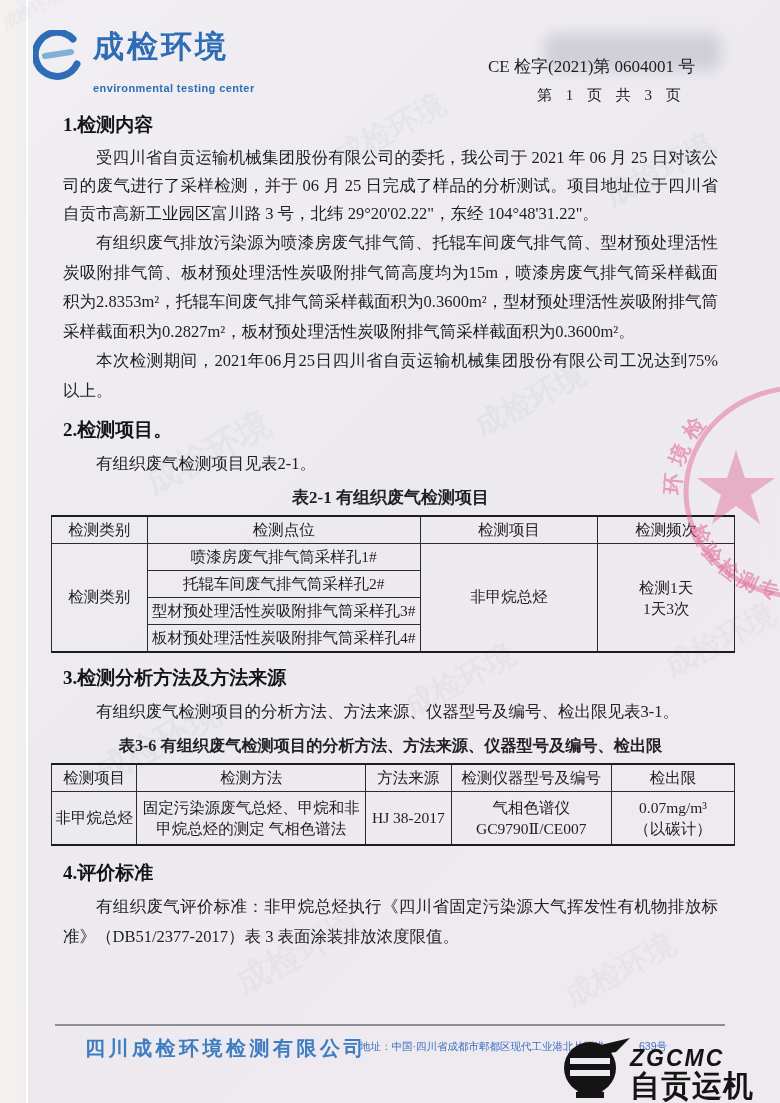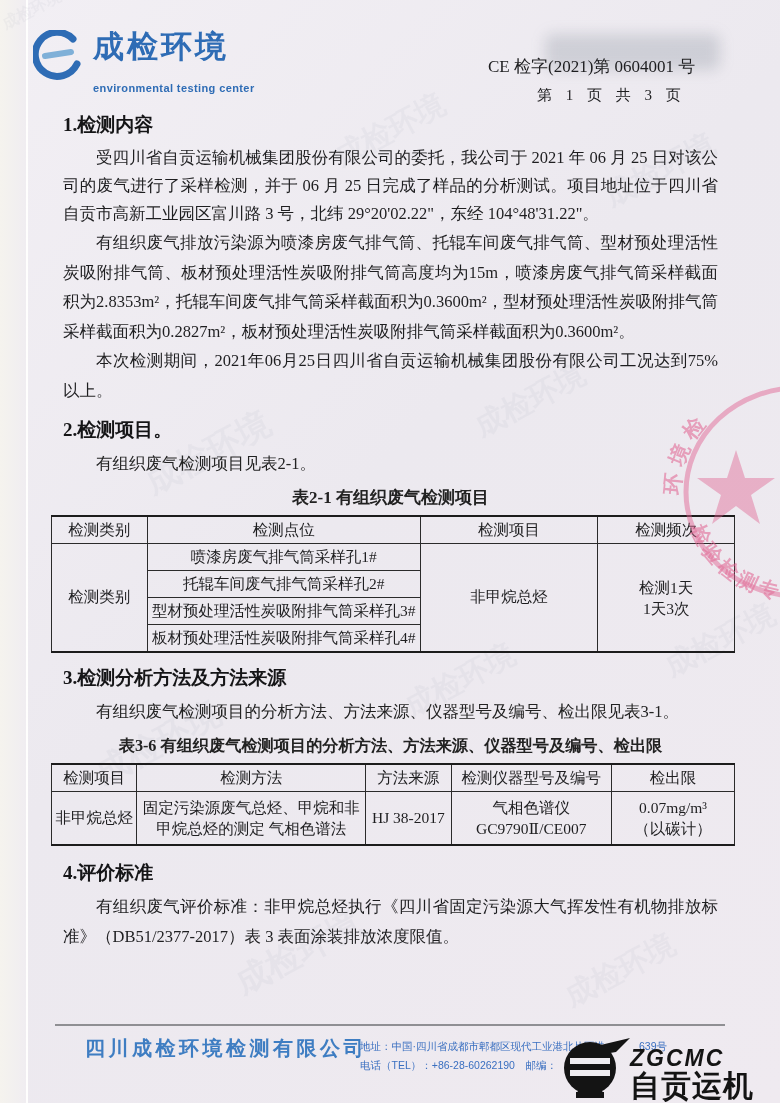--- a/index.html
+++ b/index.html
@@ -210,21 +210,20 @@
       </text>
     </svg>
   </div>
 
   <div class="footer-line"></div>
   <div class="f-company">
     <div class="cn">四川成检环境检测有限公司</div>
   </div>
   <div class="f-contact">
     <div><span>地址：中国·四川省成都市郫都区现代工业港北片区港</span><span style="display:inline-block;width:34px;"></span><span>639号</span></div>
-    <div>电话（TEL）：+86-28-60262190　邮编：</div>
   </div>
   <div class="zg-logo">
     <span>
       <svg width="72" height="70" viewBox="0 0 72 70">
         <polygon points="30,18 72,8 58,22 34,26" fill="#141414"></polygon>
         <circle cx="32" cy="38" r="26" fill="#141414"></circle>
         <rect x="12" y="28" width="40" height="6" fill="#efecf1"></rect>
         <rect x="12" y="40" width="40" height="6" fill="#efecf1"></rect>
         <rect x="18" y="62" width="28" height="6" fill="#141414"></rect>
         <polygon points="22,58 42,58 46,64 18,64" fill="#141414"></polygon>

